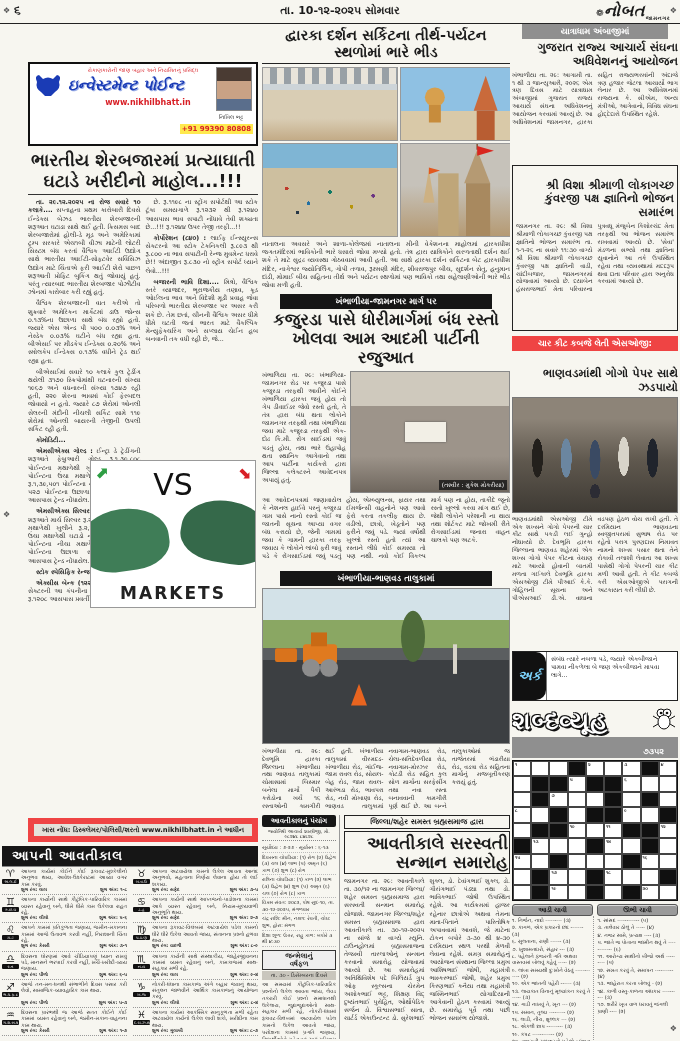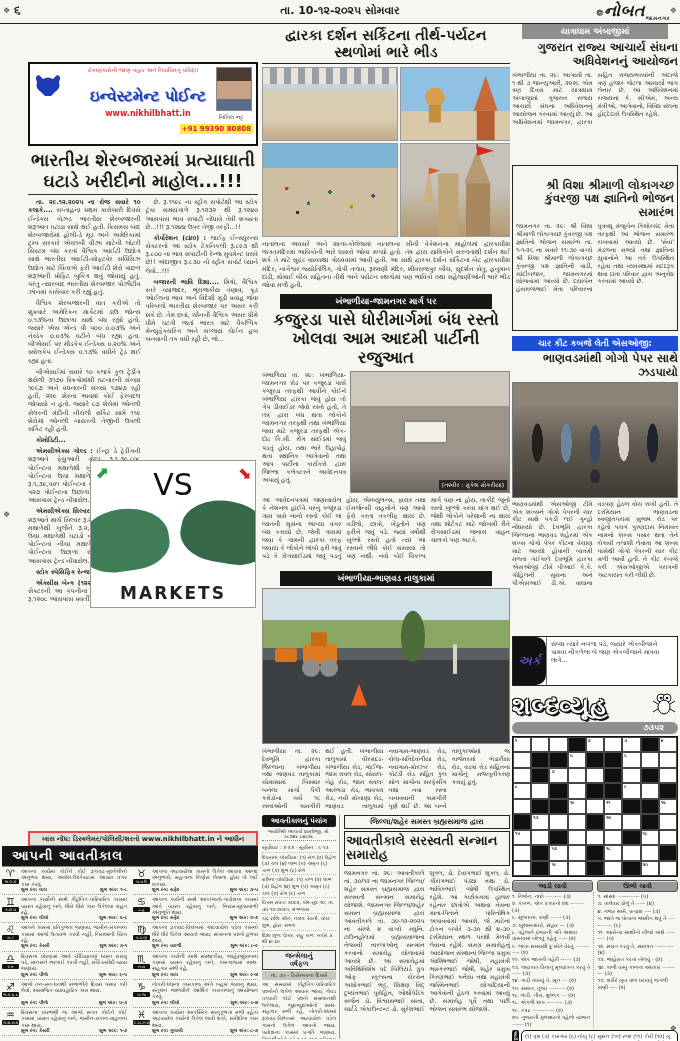--- a/index.html
+++ b/index.html
@@ -15,40 +15,40 @@
   .mast .fl{font-size:9px;font-style:normal;}
   
   .colL{position:absolute;left:28px;top:62px;width:230px;height:784px;overflow:hidden;}
   .colC{position:absolute;left:262px;top:27px;width:248px;height:788px;overflow:hidden;}
   .colR{position:absolute;left:512px;top:24px;width:166px;height:1017px;overflow:hidden;}
   .bottomC{position:absolute;left:262px;top:815px;width:248px;height:224px;display:flex;gap:4px;overflow:hidden;}
   .horo{position:absolute;left:2px;top:846px;width:256px;height:193px;overflow:hidden;}
   
   .adbox{border:2px solid #111;background:#fff;height:84px;position:relative;padding:3px 4px;}
   .adtag{color:#d81f26;font-size:5.5px;text-align:center;width:150px;}
-  .adbrand{color:#1a3bb5;font-size:15px;font-weight:bold;text-align:center;width:160px;margin-top:13px;text-shadow:1px 1px 0 #9db0e8;}
+  .adbrand{color:#1a3bb5;font-size:15px;font-weight:bold;font-style:italic;text-align:left;width:160px;margin-top:2px;text-shadow:1px 1px 0 #9db0e8;}
   .adsite{color:#d81f26;font-size:8px;font-weight:bold;text-align:center;width:160px;margin-top:4px;}
   .adport{position:absolute;right:4px;top:3px;width:36px;height:44px;background:linear-gradient(180deg,#4a3b33 0 30%,#c9a285 30% 75%,#5a6e8c 75% 100%);border:1px solid #888;}
   .adperson{position:absolute;right:3px;top:50px;font-size:5.5px;text-align:center;width:44px;}
   .adphone{position:absolute;right:3px;top:60px;font-size:7px;font-weight:bold;color:#d81f26;background:#ffe94e;padding:1px 2px;}
   .bull{position:absolute;left:3px;top:8px;}
   
   .mhead{font-size:17.5px;font-weight:bold;text-align:center;line-height:1.18;margin:4px 0 3px;border-bottom:1px solid #333;padding-bottom:3px;}
   .mbody{display:flex;gap:5px;height:616px;overflow:hidden;position:relative;}
   .mcol{width:50%;font-size:6.3px;line-height:1.3;text-align:justify;}
   .mp{margin-bottom:3px;text-indent:8px;}
   .vsbox{position:absolute;left:62px;top:262px;width:166px;height:148px;background:#fff;border:1px solid #999;z-index:3;overflow:hidden;}
   .vsbox .vs{position:absolute;left:0;right:0;top:6px;text-align:center;font-size:30px;font-weight:normal;color:#111;}
   .vsbox .mk{position:absolute;left:0;right:0;bottom:4px;text-align:center;font-size:17px;font-weight:bold;letter-spacing:2px;color:#222;}
   .blob{position:absolute;width:90px;height:62px;border-radius:50% 50% 40% 40%;background:#3f7d57;}
   .b1{left:-12px;top:48px;transform:rotate(-8deg);}
   .b2{right:-16px;top:40px;transform:rotate(10deg);background:#35694a;}
   .aru{position:absolute;left:4px;top:2px;color:#2e9e44;font-size:16px;font-weight:bold;}
   .ard{position:absolute;right:4px;top:2px;color:#d81f26;font-size:16px;font-weight:bold;}
-  .disc{margin-top:17px;border:2px solid #ef4444;background:#e4e2da;font-size:6.8px;font-weight:bold;text-align:center;padding:2px;}
+  .disc{margin-top:4px;border:6px solid #ef4444;background:#e4e2da;font-size:6.8px;font-weight:bold;text-align:center;padding:2px;}
   
   .kick{background:#161616;color:#fff;font-size:8.5px;font-weight:bold;text-align:center;padding:2px 0;margin:5px 18px 2px;}
   .kickgray{background:#8f8f8f;color:#fff;}
   .h-center{font-size:16.5px;font-weight:bold;text-align:center;line-height:1.15;margin:1px 0 3px;}
   .h-right{font-size:11.5px;font-weight:bold;text-align:right;line-height:1.2;margin:1px 0 2px;}
   
   .dwhead{font-size:14.5px;font-weight:bold;text-align:center;border-bottom:1.5px solid #222;padding-bottom:2px;}
   .collage{margin-top:3px;display:grid;grid-template-columns:55% 45%;grid-auto-rows:auto;gap:2px;}
   .ph{position:relative;border:1px solid #999;overflow:hidden;}
   .ph svg{position:absolute;}
@@ -72,37 +72,37 @@
   
   .pancol{width:78px;border-right:1px solid #999;padding-right:3px;}
   .panhead{background:#161616;color:#fff;font-size:7px;font-weight:bold;text-align:center;padding:2px 0;border-radius:2px;}
   .astro{font-size:4.8px;text-align:center;margin:2px 0;border-bottom:1px dotted #888;padding-bottom:1px;}
   .pline{font-size:4.9px;line-height:1.35;border-bottom:1px dotted #bbb;padding:1px 0;}
   .jfhead{border:1px solid #333;font-size:7px;font-weight:bold;text-align:center;margin-top:3px;padding:1px 16px;background:#eee;}
   .jfdate{background:#c9c6bd;font-size:5.3px;text-align:center;padding:1px 0;margin:1px 0;}
   .jftext{font-size:5.1px;line-height:1.35;text-align:justify;}
   .sarcol{flex:1;display:flex;flex-direction:column;}
   .sarkick{border:1px solid #222;font-size:7.5px;font-weight:bold;text-align:center;padding:1px 0;}
-  .sarhead{border:1px solid #222;font-size:13px;font-weight:bold;text-align:left;padding:2px 1px;margin-top:2px;line-height:1.1;}
+  .sarhead{border:1px solid #222;font-size:17px;font-weight:bold;text-align:right;padding:2px 1px;margin-top:2px;line-height:1.1;}
   .sarbody{column-count:2;column-gap:5px;font-size:6.1px;line-height:1.32;text-align:justify;margin-top:3px;flex:1;overflow:hidden;}
   
   .rbody{column-count:2;column-gap:5px;font-size:6.1px;line-height:1.3;text-align:justify;overflow:hidden;}
   .acbody{height:90px;}
   .bhojan{border:1px solid #222;padding:12px 3px;margin-top:4px;}
   .bhbody{height:96px;}
   .sogbody{height:132px;margin-top:2px;}
   .sogph{height:116px;border:1px solid #777;position:relative;background:linear-gradient(180deg,#8d8478 0 18%,#5f584e 55%,#3e3a34 100%);margin-top:2px;}
   .sogph:before{content:"";position:absolute;left:6%;top:18%;width:88%;height:70%;background:radial-gradient(ellipse 9px 32px at 10% 50%,#23201c 60%,transparent 62%),radial-gradient(ellipse 9px 32px at 30% 50%,#6b86a0 60%,transparent 62%),radial-gradient(ellipse 9px 32px at 50% 52%,#3a4a63 60%,transparent 62%),radial-gradient(ellipse 9px 32px at 70% 48%,#d8d4c9 60%,transparent 62%),radial-gradient(ellipse 9px 32px at 90% 50%,#20242c 60%,transparent 62%),radial-gradient(ellipse 8px 12px at 50% 92%,#2c2c34 60%,transparent 62%);}
   .ark{border:1.5px solid #222;display:flex;align-items:stretch;margin-top:4px;background:#fff;}
-  .arklab{background:#111;color:#8b5cf6;font-size:13px;font-weight:normal;font-style:italic;display:flex;align-items:center;padding:16px 5px;border-radius:0 10px 10px 0;}
+  .arklab{background:#111;color:#7dd3fc;font-size:13px;font-weight:bold;font-style:italic;display:flex;align-items:center;padding:16px 5px;border-radius:0 10px 10px 0;}
   .arktext{font-size:6.2px;line-height:1.35;padding:3px 4px;border-left:1px solid #777;}
   
   .xwtitle{font-size:24px;font-weight:bold;text-align:left;letter-spacing:1px;color:#fff;text-shadow:-1px -1px 0 #111,1px -1px 0 #111,-1px 1px 0 #111,1px 1px 0 #111,2px 2px 0 #111;margin-top:6px;height:30px;position:relative;}
   .bug{position:absolute;right:0;top:-2px;}
-  .xnumbar{background:#8f8f8f;color:#fff;font-size:8px;font-weight:bold;text-align:right;padding:1px 14px 1px 0;border-radius:6px;}
+  .xnumbar{background:#8f8f8f;color:#fff;font-size:8px;font-weight:bold;text-align:right;padding:10px 14px 1px 0;}
   .xgrid{display:grid;grid-template-columns:repeat(9,1fr);border:1.5px solid #111;margin-top:2px;}
   .xc{background:#fff;border:0.5px solid #444;height:15.5px;position:relative;}
   .xb{background:#101010;}
   .xn{position:absolute;left:1px;top:0;font-size:4.5px;font-weight:bold;}
   .cluehds{display:flex;gap:4px;margin-top:3px;}
   .cluehd{flex:1;background:#9a9a9a;border:1px solid #555;color:#111;font-size:6.5px;font-weight:bold;text-align:center;padding:1px 0;border-radius:3px;box-shadow:inset 0 1px 0 #ddd;}
   .cluecols{display:flex;gap:4px;height:136px;overflow:hidden;}
   .cluecol{flex:1;border-right:1px dotted #999;padding-right:2px;}
   .clue{font-size:5.1px;line-height:1.25;margin-top:1px;}
   .solrow{display:flex;align-items:stretch;gap:2px;margin-top:2px;}
@@ -262,21 +262,21 @@
   <div class="colR">
     <div class="kick kickgray" style="margin:0 10px 2px">યાત્રાધામ અંબાજીમાં</div>
     <div class="h-right">ગુજરાત રાજ્ય આચાર્ય સંઘના અધિવેશનનું આયોજન</div>
     <div class="rbody acbody">ખંભાળીયા તા. ૨૯: આગામી તા. ૧ થી ૩ જાન્યુઆરી, ૨૦૨૬ એમ ત્રણ દિવસ માટે યાત્રાધામ અંબાજીમાં ગુજરાત રાજ્ય આચાર્ય સંઘના અધિવેશનનું આયોજન કરવામાં આવ્યું છે. આ અધિવેશનમાં જામનગર, દ્વારકા સહિત રાજ્યભરમાંની અંદાજે ત્રણ હજાર જેટલા આચાર્યો ભાગ લેનાર છે. આ અધિવેશનમાં રાજ્યના કે. સીએમ, અન્ય મંત્રીઓ, આગેવાનો, વિવિધ સંઘના હોદ્દેદારો ઉપસ્થિત રહેશે.</div>
 
     <div class="bhojan">
       <div class="h-right">શ્રી વિશા શ્રીમાળી લોકાગચ્છ કુંવરજી પક્ષ જ્ઞાતિનો ભોજન સમારંભ</div>
       <div class="rbody bhbody">જામનગર તા. ૨૯: શ્રી વિશા શ્રીમાળી લોકાગચ્છ કુંવરજી પક્ષ જ્ઞાતિનો ભોજન સમારંભ તા. ૧-૧-૨૬ ના સવારે ૧૧:૩૦ વાગ્યે શ્રી વિશા શ્રીમાળી લોકાગચ્છ કુંવરજી પક્ષ જ્ઞાતિની વાડી, ચાંદીબજાર, જામનગરમાં યોજવામાં આવ્યો છે. દયાબેન હંસરાજભાઈ મેતા પરિવારના પુત્રવધૂ મંજુબેન કિશોરચંદ મેતા તરફથી આ ભોજન સમારંભ રાખવામાં આવ્યો છે. 'સેવા' મંડળના સભ્યો તથા જ્ઞાતિના યુવાનોને આ તકે ઉપસ્થિત રહેવા તથા વ્યવસ્થામાં મદદરૂપ થવા દાતા પરિવાર દ્વારા અનુરોધ કરવામાં આવ્યો છે.</div>
     </div>
 
-    <div class="kick" style="margin:5px 0 1px;background:#1d4ed8">ચાર કીટ કબજે લેતી એસઓજી:</div>
+    <div class="kick" style="margin:5px 0 16px;background:#ef4444">ચાર કીટ કબજે લેતી એસઓજી:</div>
     <div class="h-right">ભાણવડમાંથી ગોગો પેપર સાથે ઝડપાયો</div>
     <div class="sogph"></div>
     <div class="rbody sogbody">ભાણવડમાંથી એસઓજી ટીમે એક શખ્સને ગોગો પેપરની ચાર કીટ સાથે પકડી લઈ ગુન્હો નોંધાવ્યો છે. દેવભૂમિ દ્વારકા જિલ્લાના ભાણવડ શહેરમાં એક શખ્સ ગોગો પેપર કીટના વેચાણ માટે આવ્યો હોવાની બાતમી મળતા ગઈકાલે દેવભૂમિ દ્વારકા એસઓજી ટીમે પીઆઈ કે.કે. ગોહિલની સૂચના અને પીએસઆઈ ડી.એ. વાઘાના વડપણ હેઠળ વોચ રાખી હતી. તે દરમિયાન ભાણવડના સ્વજીતપરામાં સુભાષ રોડ પર રહેતો પરાગ પુરણદાસ નિમાવત નામનો શખ્સ પસાર થતા તેને રોકાવી તલાશી લેવાતા આ શખ્સ પાસેથી ગોગો પેપરની ચાર કીટ મળી આવી હતી. તે કીટ કબજે કરી એસઓજીએ પરાગની અટકાયત કરી લીધી છે.</div>
 
     <div class="ark">
       <div class="arklab">અર્ક</div>
       <div class="arktext">સંબંધ ત્યારે નબળા પડે, જ્યારે એકબીજાને પામવા નીકળેલા બે જણ એકબીજાને માપવા લાગે...</div>
     </div>
 
     <div class="xwtitle"><span>શબ્દવ્યૂહ</span>

